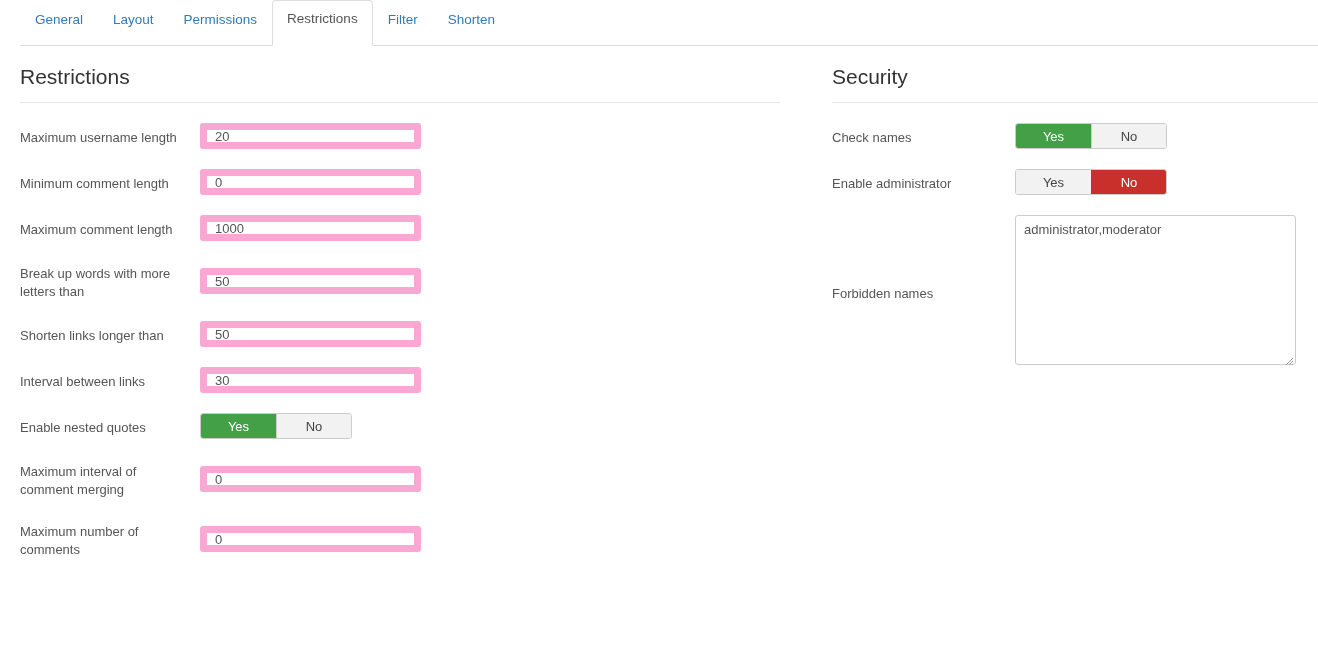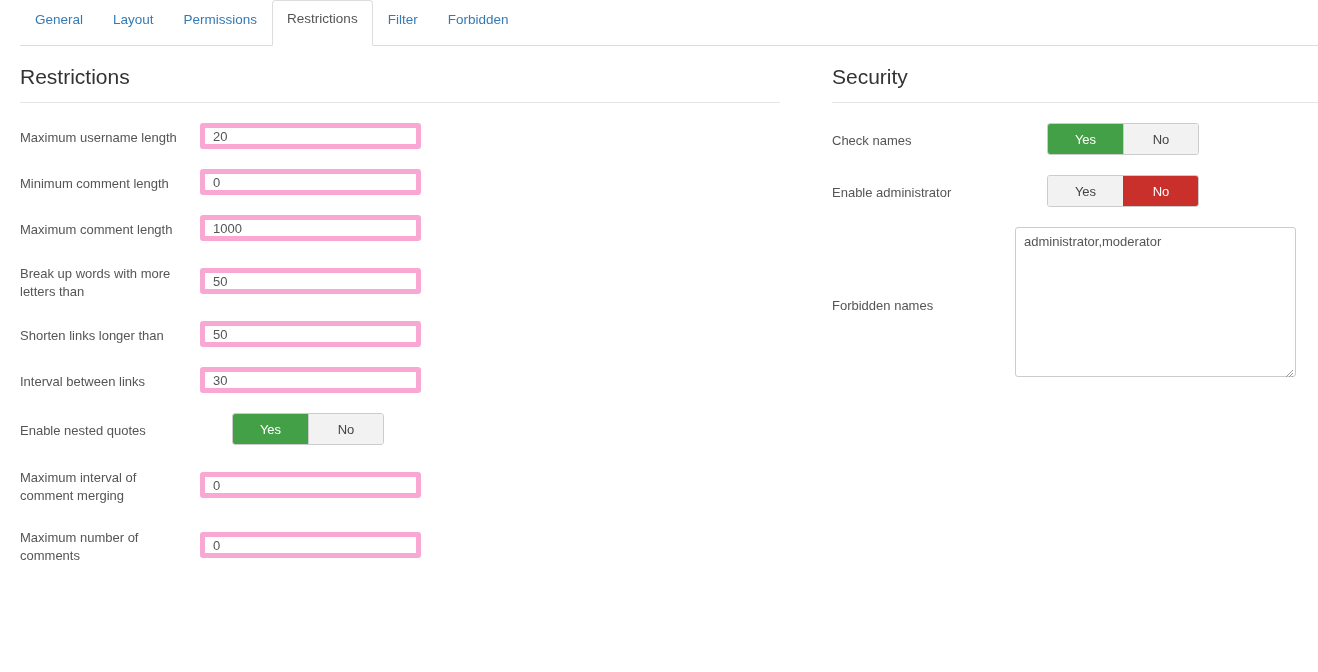--- a/index.html
+++ b/index.html
@@ -106,40 +106,39 @@
   }
 
   .field-control {
     flex: 1 1 auto;
   }
 
   .text-input {
     width: 221px;
     height: 26px;
     box-sizing: border-box;
-    border: 5px solid #f9a8d4;
+    border: 7px solid #f9a8d4;
     border-radius: 3px;
     background: #ffffff;
     color: #555555;
     font-family: "Liberation Sans", sans-serif;
     font-size: 13px;
     line-height: 24px;
     padding: 0 8px;
     outline: none;
   }
 
   
   .toggle {
     display: inline-flex;
     border-radius: 3px;
     overflow: hidden;
     border: 1px solid #cccccc;
-    height: 32px;
-    box-sizing: border-box;
-    margin-left: 32px;
+    height: 26px;
+    box-sizing: border-box;
   }
   .toggle.wide .toggle-btn { width: 75px; }
   .toggle-btn {
     width: 75px;
     display: flex;
     align-items: center;
     justify-content: center;
     font-size: 13px;
     background: #f2f2f2;
     color: #444444;
@@ -189,21 +188,21 @@
 </head>
 <body>
 
 <div class="tabbar">
   <ul class="tabs" id="tabs-container">
       <li class="tab">General</li>
       <li class="tab">Layout</li>
       <li class="tab">Permissions</li>
       <li class="tab active">Restrictions</li>
       <li class="tab">Filter</li>
-      <li class="tab">Forbidden</li>
+      <li class="tab">Shorten</li>
     </ul>
 </div>
 
 <div class="col-left">
   <h2 class="section-title">Restrictions</h2>
   <div class="form" id="restrictions-form">
       <div class="form-row">
         <div class="field-label">Maximum username length</div>
         <div class="field-control"><input type="text" class="text-input" value="20" style=""></div>
       </div>

